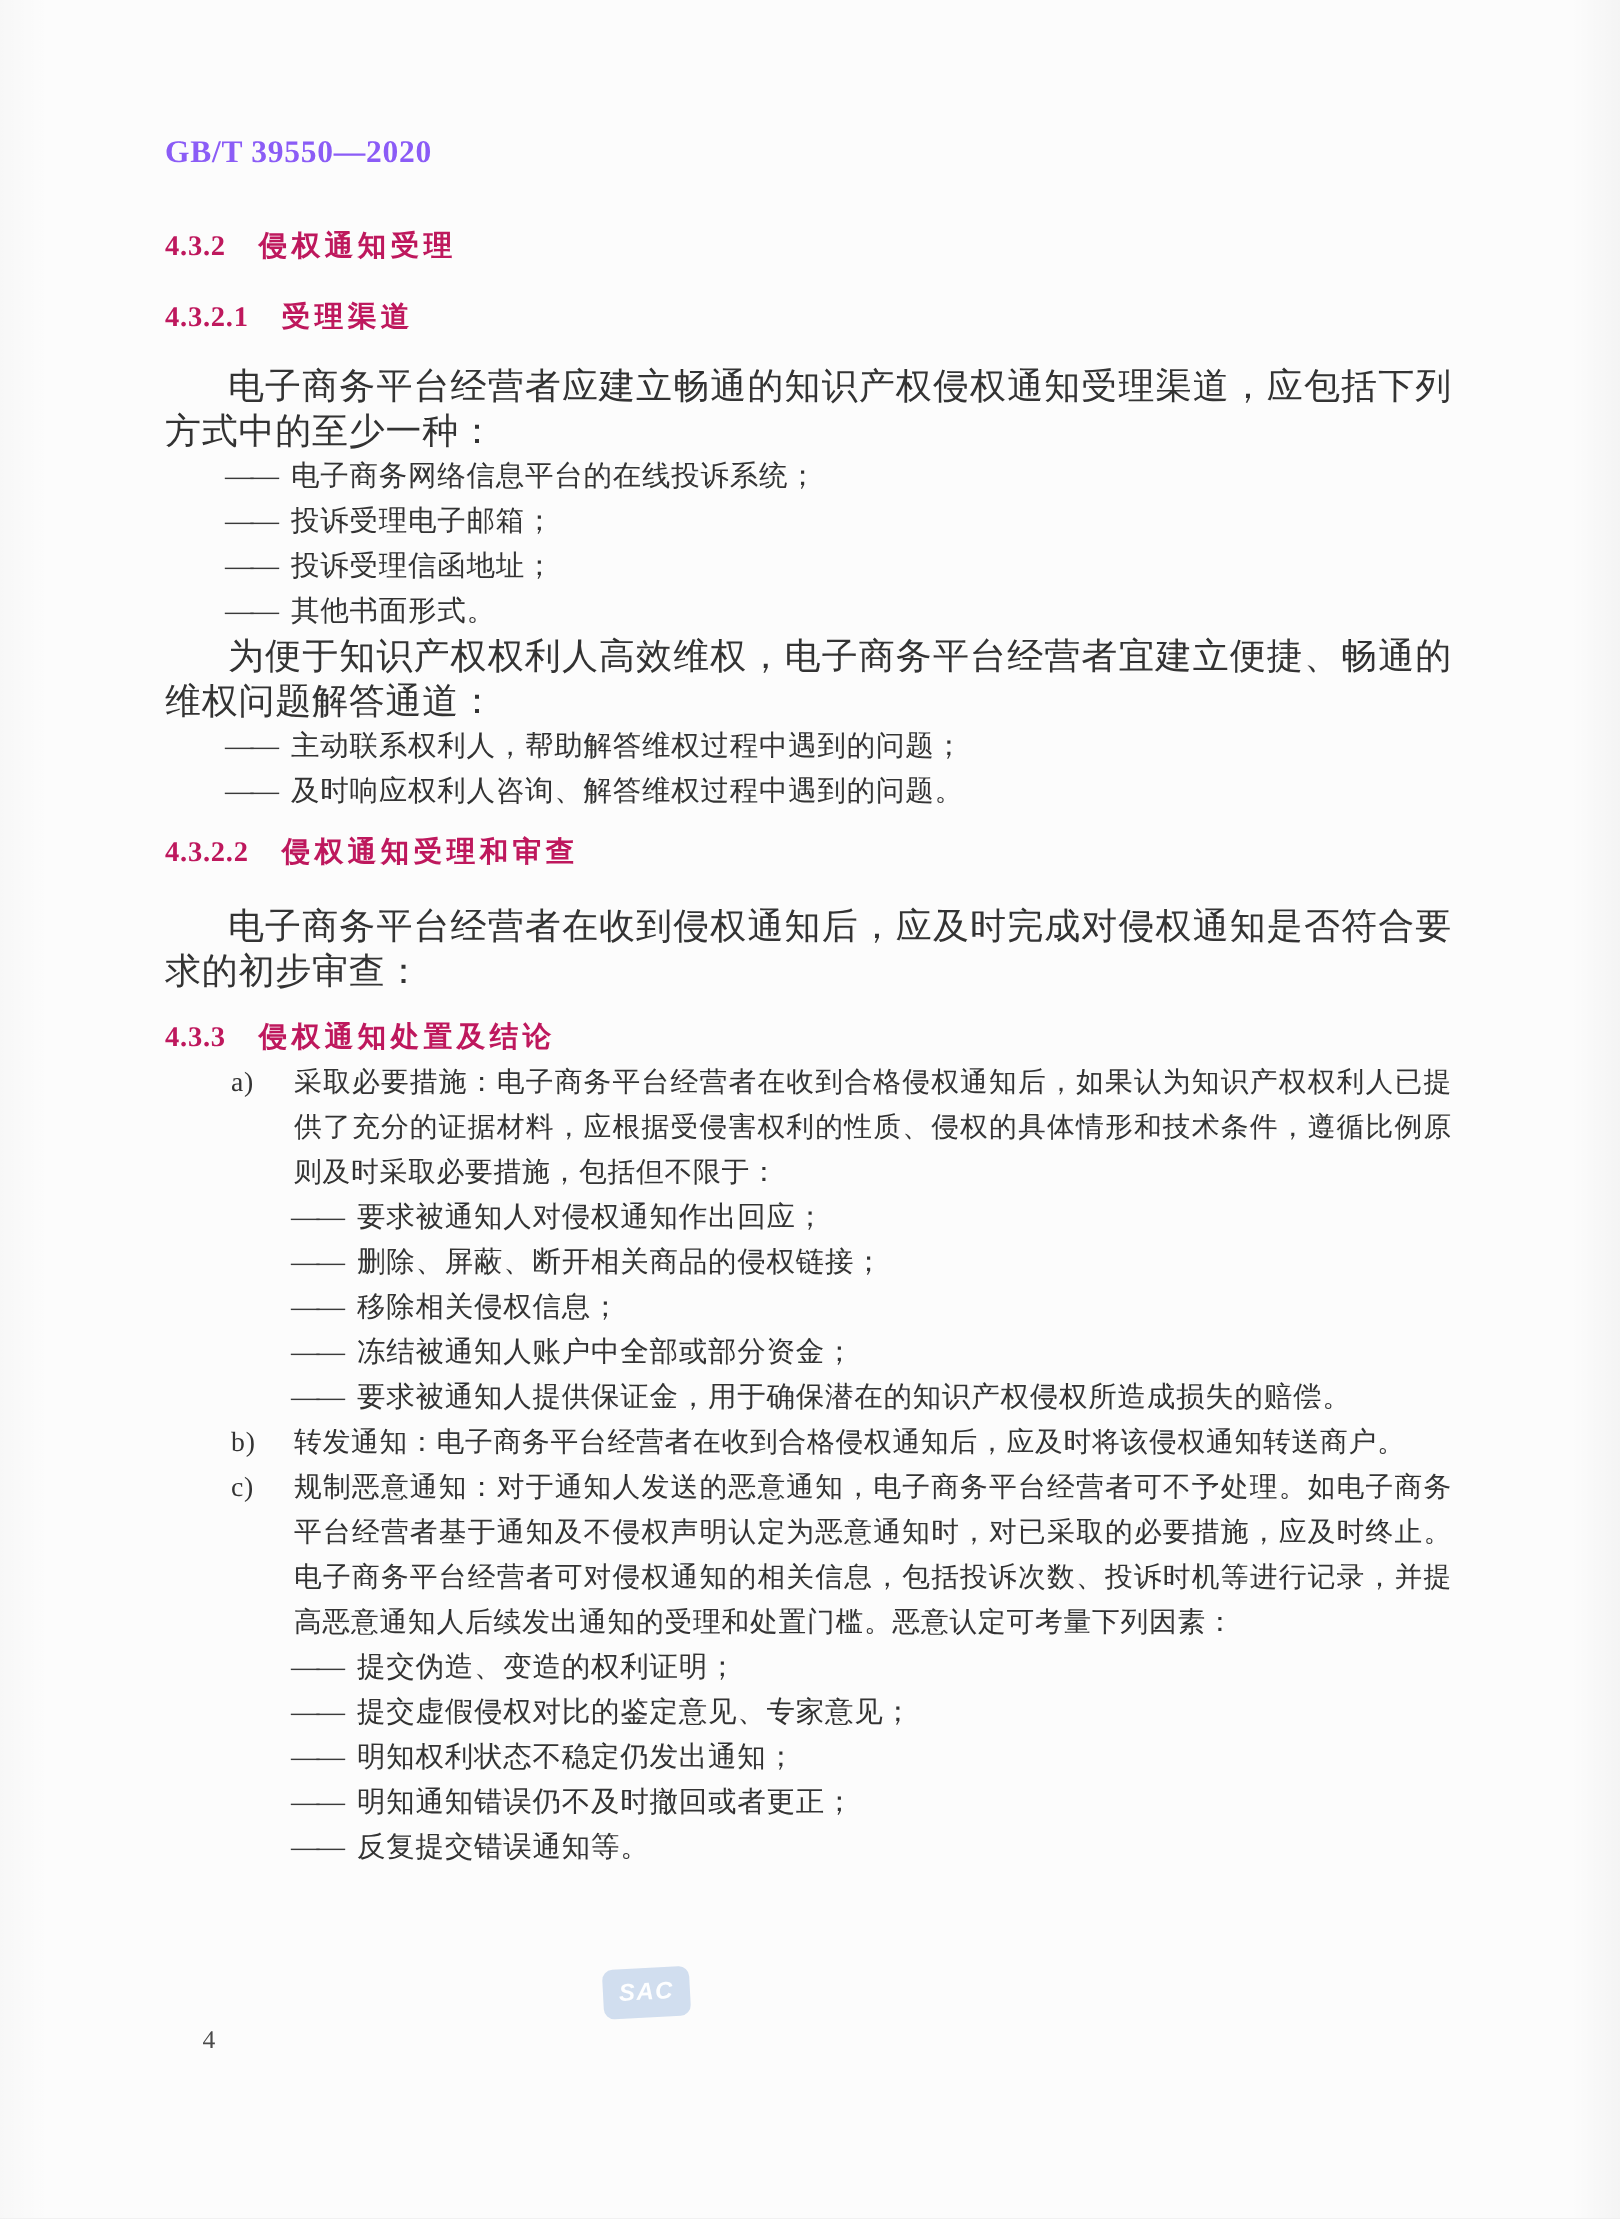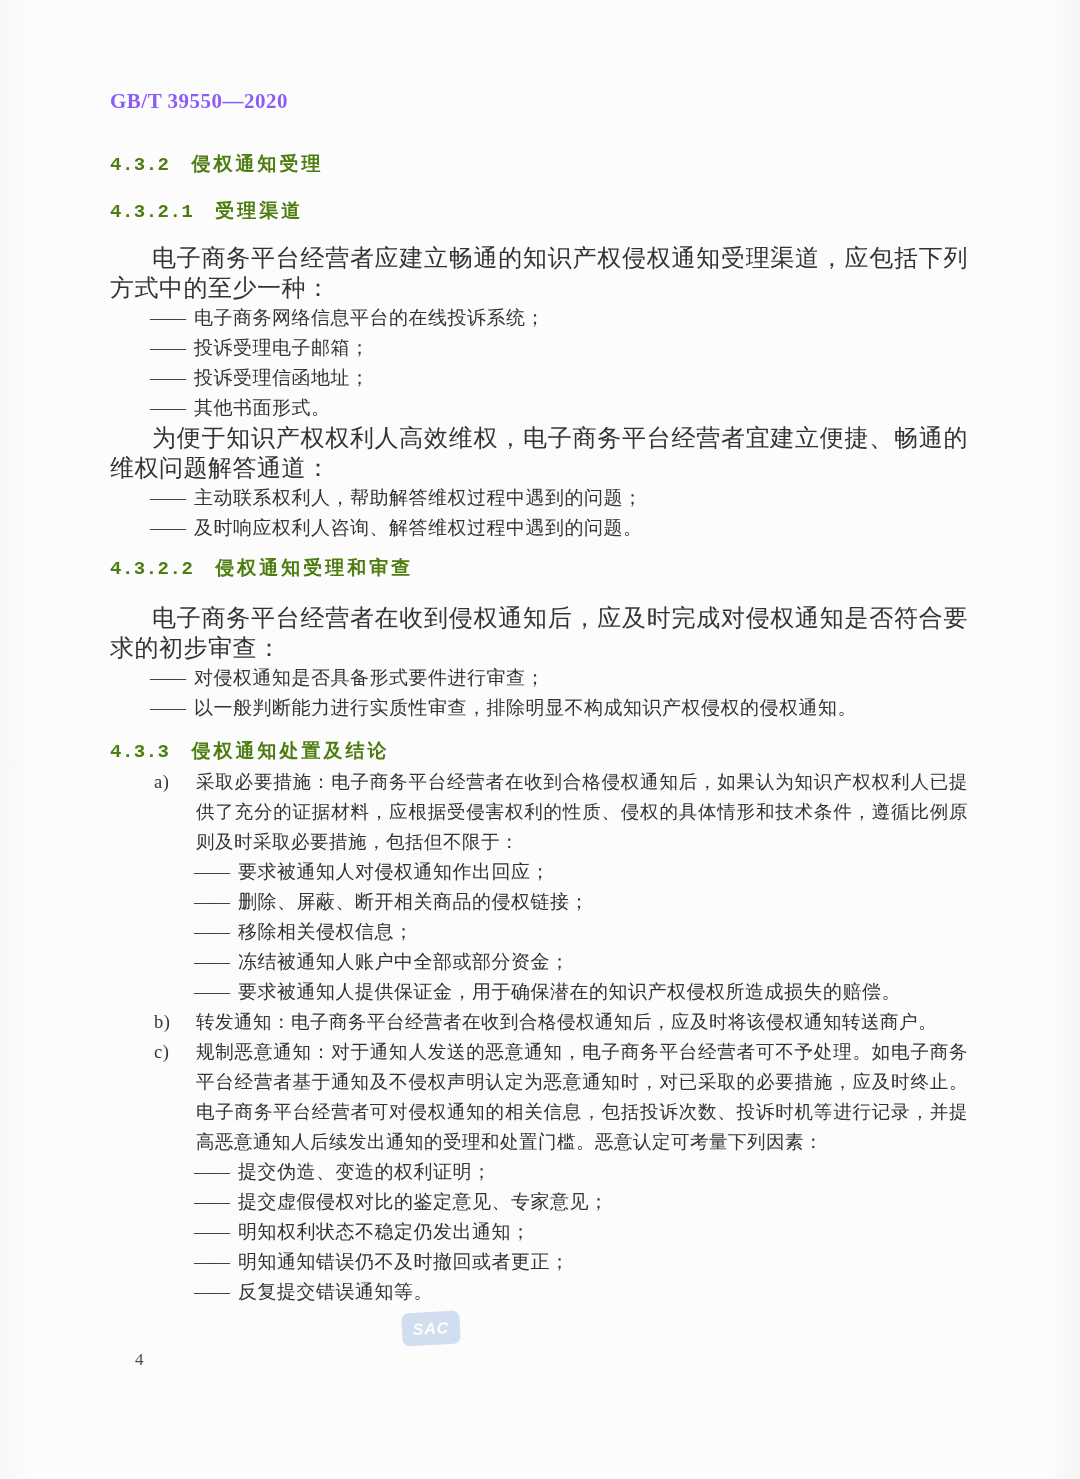--- a/index.html
+++ b/index.html
@@ -18,22 +18,22 @@
     background:linear-gradient(to right, rgba(0,0,0,0.02), rgba(0,0,0,0) 3%, rgba(0,0,0,0) 97%, rgba(0,0,0,0.03));
   }
   .content{
     position:absolute; left:110px; right:112px; top:86px; z-index:1;
   }
   .std-code{
     font-weight:bold; font-size:21px; letter-spacing:.5px; color:#8b5cf6;
     line-height:30px;
   }
   .heading{
-    font-family:Liberation Mono, monospace;
-    font-weight:bold; font-size:19px; color:#4d7c0f; line-height:30px;
+    font-family:Liberation Serif, serif;
+    font-weight:bold; font-size:19px; color:#be185d; line-height:30px;
     white-space:nowrap;
   }
   .heading .sec-num{ letter-spacing:.5px; }
   .heading .sec-title{ margin-left:22px; letter-spacing:3px; }
   .h432  { margin:34px 0 17px 0; }
   .h4321 { margin:0 0 16px 0; }
   .h4322 { margin:11px 0 19px 0; }
   .h433  { margin:14px 0 0 0; }
   .h4331 { margin:22px 0 14px 0; }
 
@@ -105,24 +105,20 @@
       <div class="dash-item"><span class="dash">——</span><span>主动联系权利人，帮助解答维权过程中遇到的问题；</span></div>
       <div class="dash-item"><span class="dash">——</span><span>及时响应权利人咨询、解答维权过程中遇到的问题。</span></div>
     </div>
 
     <div class="heading h4322">
       <span class="sec-num">4.3.2.2</span><span class="sec-title">侵权通知受理和审查</span>
     </div>
 
     <p class="para">电子商务平台经营者在收到侵权通知后，应及时完成对侵权通知是否符合要求的初步审查：</p>
 
-    <div class="dash-list">
-      <div class="dash-item"><span class="dash">——</span><span>对侵权通知是否具备形式要件进行审查；</span></div>
-      <div class="dash-item"><span class="dash">——</span><span>以一般判断能力进行实质性审查，排除明显不构成知识产权侵权的侵权通知。</span></div>
-    </div>
 
     <div class="heading h433">
       <span class="sec-num">4.3.3</span><span class="sec-title">侵权通知处置及结论</span>
     </div>
 
 
 
     <div class="letter-item">
       <span class="letter-label">a)</span><span>采取必要措施：电子商务平台经营者在收到合格侵权通知后，如果认为知识产权权利人已提供了充分的证据材料，应根据受侵害权利的性质、侵权的具体情形和技术条件，遵循比例原则及时采取必要措施，包括但不限于：</span>
     </div>

